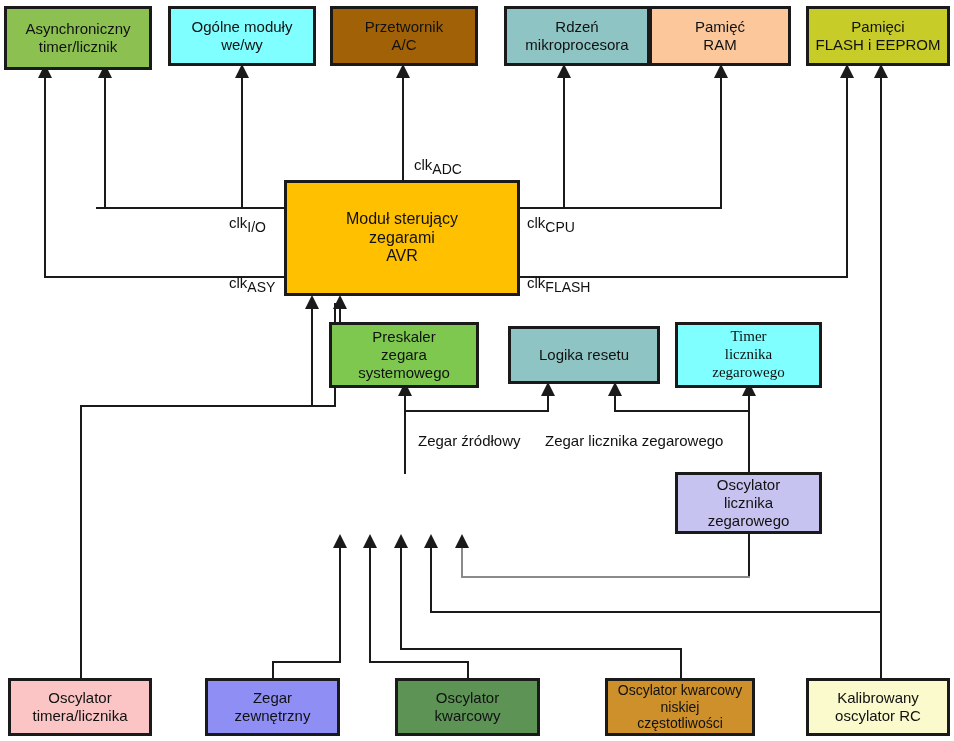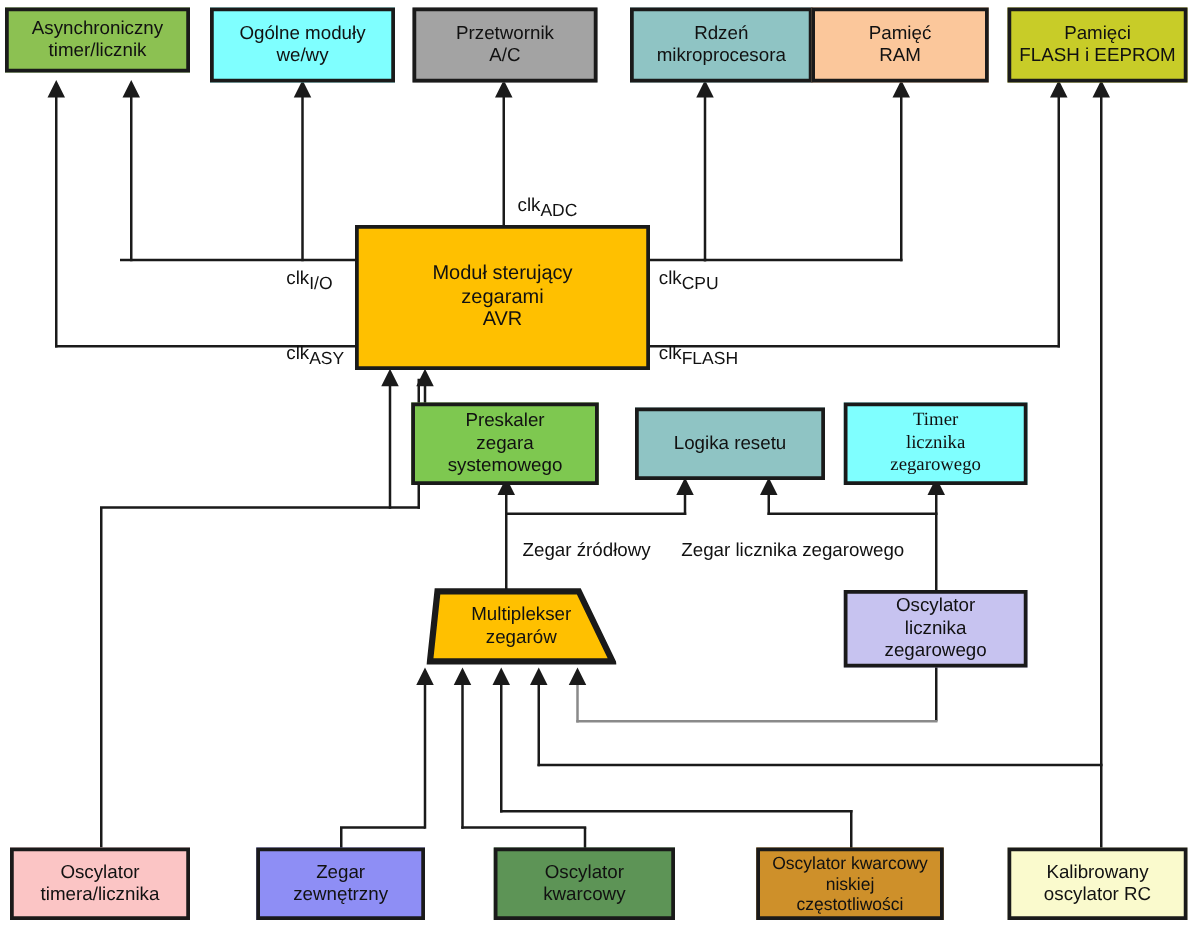--- a/index.html
+++ b/index.html
@@ -119,27 +119,27 @@
   <div class="edge v" style="left:467px;top:662px;height:19px;"></div>
   <div class="edge h" style="left:369px;top:661px;width:100px;"></div>
   <div class="edge v" style="left:369px;top:543px;height:120px;"></div>
   <div class="arrow" style="left:363px;top:534px;"></div>
 
   <div class="edge v" style="left:272px;top:662px;height:19px;"></div>
   <div class="edge h" style="left:272px;top:661px;width:68px;"></div>
   <div class="edge v" style="left:339px;top:543px;height:120px;"></div>
   <div class="arrow" style="left:333px;top:534px;"></div>
 
-  <div class="node" style="left:4px;top:6px;width:148px;height:52px;background:#8CC152;">
+  <div class="node" style="left:4px;top:6px;width:148px;height:64px;background:#8CC152;">
     <span class="lbl">Asynchroniczny<br>timer/licznik</span>
   </div>
   <div class="node" style="left:168px;top:6px;width:148px;height:60px;background:#7FFFFF;">
     <span class="lbl">Ogólne moduły<br>we/wy</span>
   </div>
-  <div class="node" style="left:330px;top:6px;width:148px;height:60px;background:#a3a3a3;">
+  <div class="node" style="left:330px;top:6px;width:148px;height:60px;background:#a16207;">
     <span class="lbl">Przetwornik<br>A/C</span>
   </div>
   <div class="node" style="left:490px;top:6px;width:146px;height:60px;background:#8FC4C4;margin-left:14px;">
     <span class="lbl">Rdzeń<br>mikroprocesora</span>
   </div>
   <div class="node" style="left:649px;top:6px;width:142px;height:60px;background:#FBC79B;">
     <span class="lbl">Pamięć<br>RAM</span>
   </div>
   <div class="node" style="left:284px;top:180px;width:236px;height:116px;background:#FFC000;font-size:16px;">
     <span class="lbl">Moduł sterujący<br>zegarami<br>AVR</span>
@@ -152,28 +152,20 @@
   <div class="node" style="left:329px;top:322px;width:150px;height:66px;background:#7EC850;">
     <span class="lbl">Preskaler<br>zegara<br>systemowego</span>
   </div>
   <div class="node" style="left:508px;top:326px;width:152px;height:58px;background:#8FC4C4;">
     <span class="lbl">Logika resetu</span>
   </div>
   <div class="node" style="left:675px;top:322px;width:147px;height:66px;background:#7FFFFF;font-family:Liberation Serif, serif;">
     <span class="lbl">Timer<br>licznika<br>zegarowego</span>
   </div>
 
-  <div class="mux" style="left:341px;top:470px;width:152px;height:62px;">
-    <svg width="152" height="62" viewBox="0 0 152 62">
-      <polygon points="9,3 122,3 149,59 3,59" fill="#FFC000" stroke="#1a1a1a" stroke-width="5" stroke-linejoin="miter"></polygon>
-    </svg>
-    <div class="muxtext">
-        <span class="lbl">Multiplekser<br>zegarów</span>
-      </div>
-  </div>
 
   <div class="node" style="left:675px;top:472px;width:147px;height:62px;background:#C7C3F0;">
     <span class="lbl">Oscylator<br>licznika<br>zegarowego</span>
   </div>
 
   <div class="node" style="left:8px;top:678px;width:144px;height:58px;background:#FBC5C5;">
     <span class="lbl">Oscylator<br>timera/licznika</span>
   </div>
   <div class="node" style="left:205px;top:678px;width:135px;height:58px;background:#8E8EF5;">
     <span class="lbl">Zegar<br>zewnętrzny</span>

